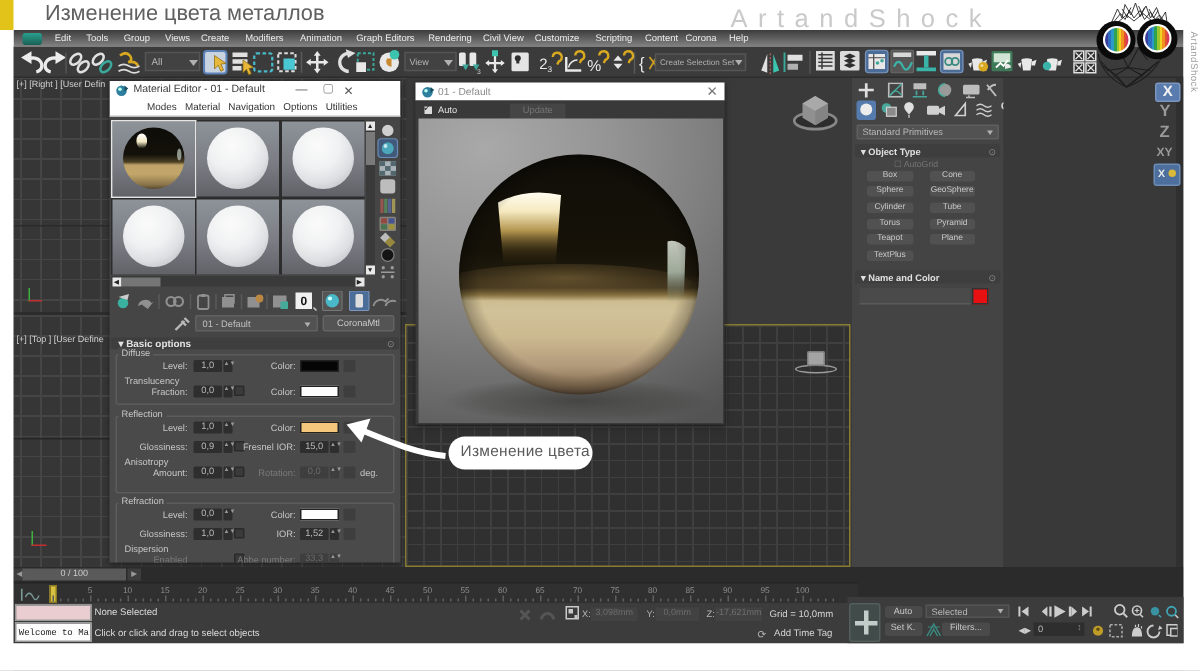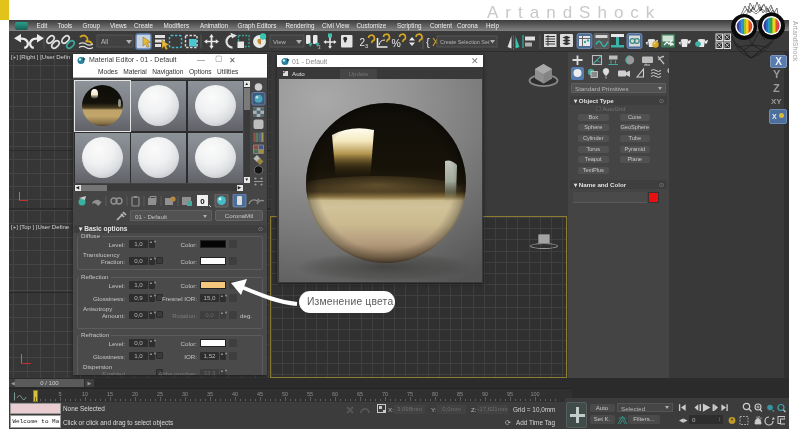--- a/index.html
+++ b/index.html
@@ -7,20 +7,21 @@
 body{font-family:"Liberation Sans",sans-serif;}
 .a{position:absolute;}
 .tx{white-space:nowrap;}
 </style>
 </head>
 <body>
 <div class="a" style="left:0;top:0;width:800px;height:447px;overflow:hidden;">
 
 <div class="a" style="left:0;top:0;width:800px;height:20px;background:#fff;"></div>
 
+<div class="a tx" style="left:30px;top:1px;font-size:14.5px;color:#606060;letter-spacing:0;">Изменение цвета металлов</div>
 <div class="a tx" style="left:487px;top:3px;font-size:17px;color:#c9c9c9;letter-spacing:7px;">ArtandShock</div>
 
 <div class="a" style="left:9px;top:20px;width:780px;height:11px;background:linear-gradient(#3c3c3c,#828282);"></div>
 <div class="a" style="left:15px;top:21.5px;width:13px;height:8px;background:linear-gradient(#29a08e,#1a5f55);border-radius:2px;"></div>
 <div class="a" id="menuitems" style="left:0;top:21.5px;height:9px;font-size:6.3px;color:#ededed;">
       <div class="a tx" style="left: 36.5px; top: 0px;">Edit</div>
       <div class="a tx" style="left: 57.5px; top: 0px;">Tools</div>
       <div class="a tx" style="left: 82.5px; top: 0px;">Group</div>
       <div class="a tx" style="left: 110px; top: 0px;">Views</div>
       <div class="a tx" style="left: 134px; top: 0px;">Create</div>

